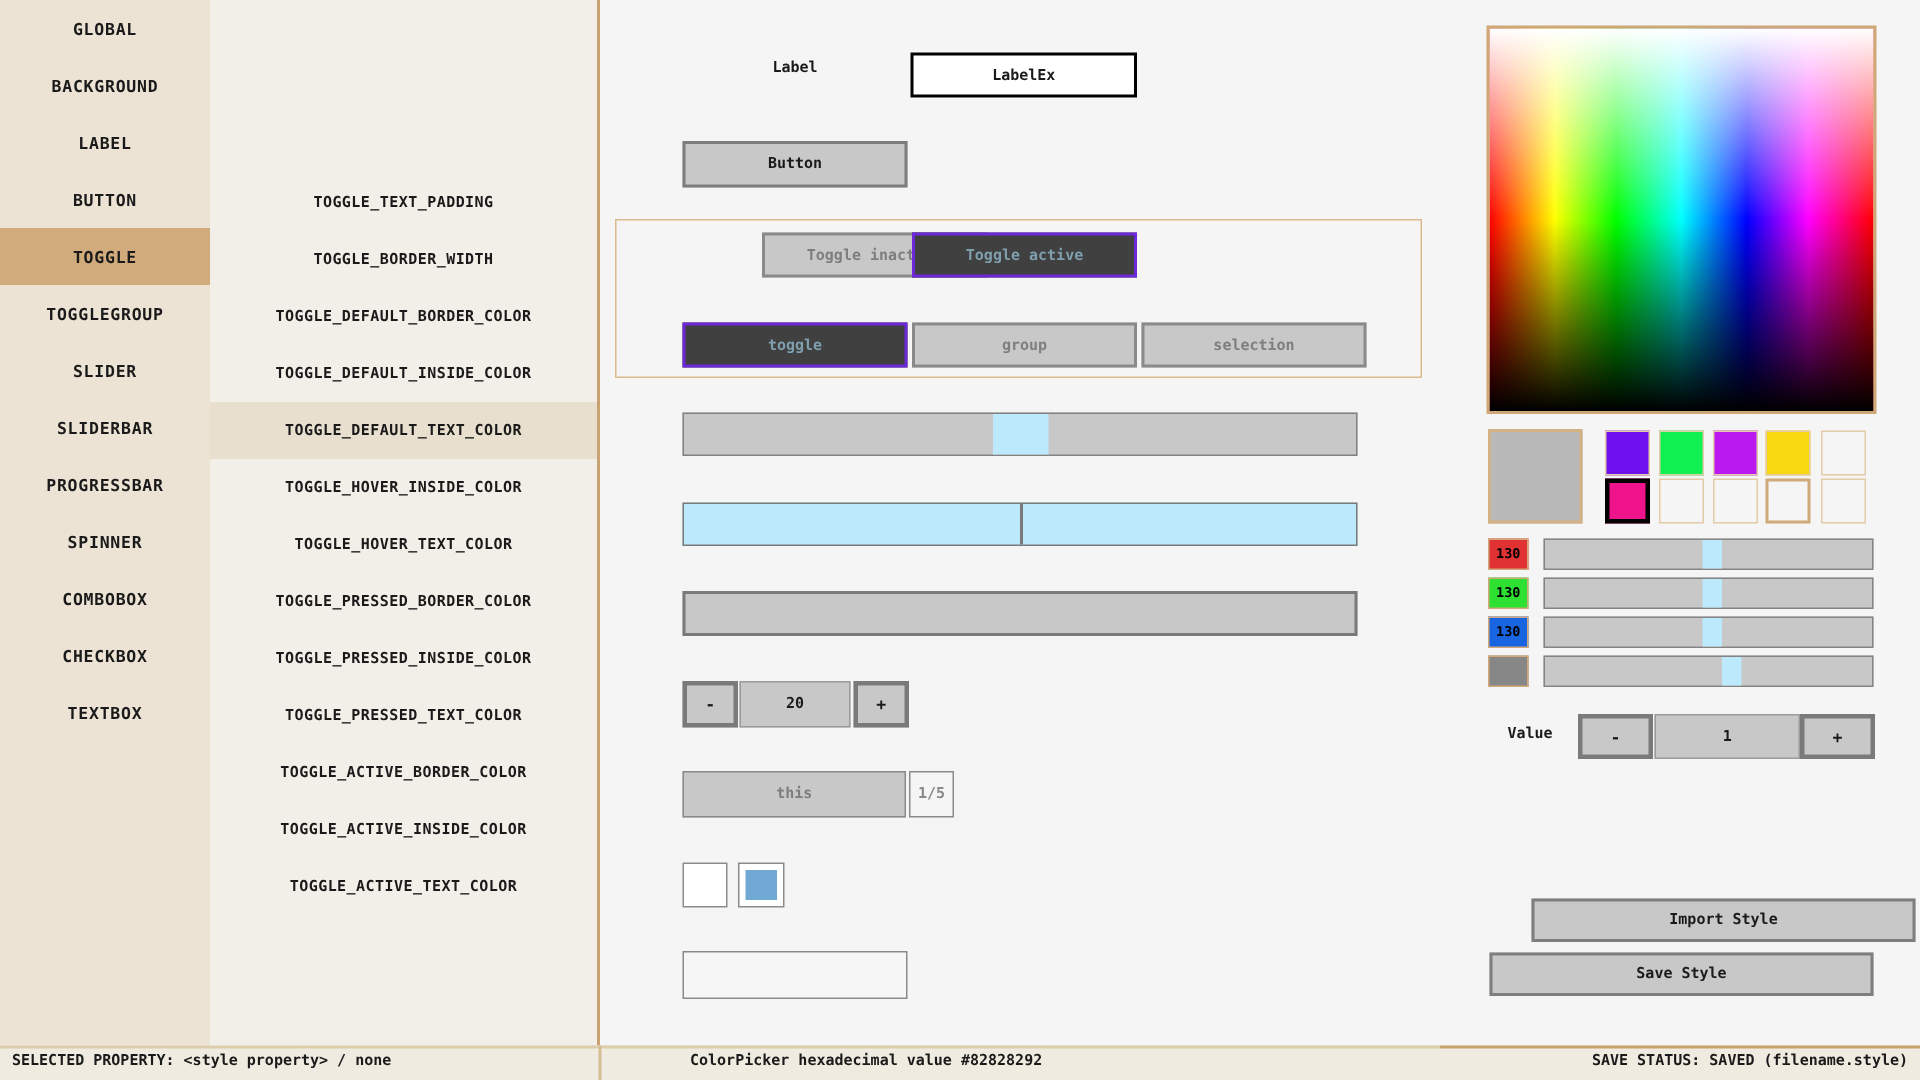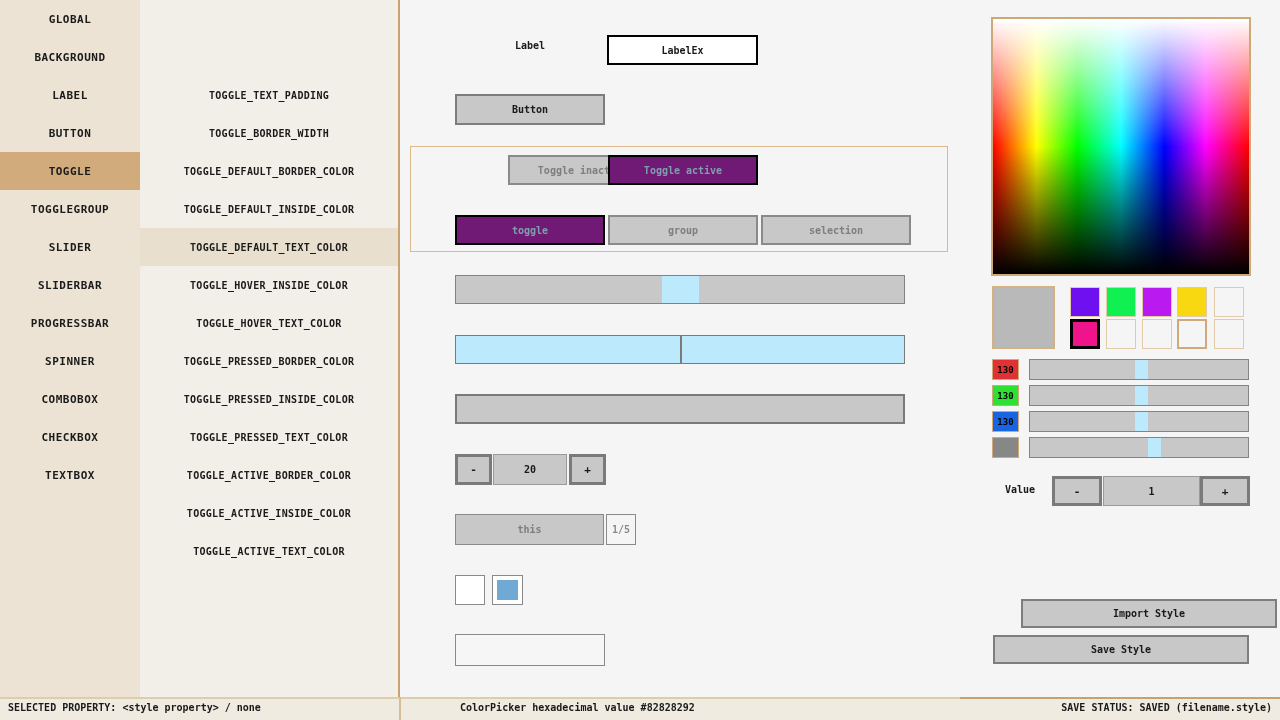--- a/index.html
+++ b/index.html
@@ -21,21 +21,21 @@
   .sidebar-item {
     height:38px; display:flex; align-items:center; justify-content:center;
     font-size:11px; letter-spacing:0.5px; cursor:default;
   }
   .sidebar-item.sel { background:#d2ab7c; }
 
   
   .props {
     position:absolute; left:140px; top:0; width:260px; height:697px;
     background:#f2efe8; border-right:2px solid #c8a272;
-    padding-top:76px;
+    padding-top:116px;
     text-align:center;
   }
   .prop-item {
     height:38px; display:flex; align-items:center; justify-content:center;
     font-size:10px; letter-spacing:0.3px; cursor:default;
   }
   .prop-item.sel { background:#e9dfce; }
 
   
   .main { position:absolute; left:400px; top:0; width:560px; height:697px; background:#f5f5f5; }
@@ -53,21 +53,21 @@
   }
   .preview-button { left:55px; top:94px; width:150px; height:31px; }
 
   .toggle-frame { left:10px; top:146px; width:538px; height:106px; border:1px solid #dcba8c; }
 
   .tg {
     display:flex; align-items:center; justify-content:center;
     font-size:10px; width:150px; height:30px;
   }
   .tg.gray  { background:#c8c8c8; border:2px solid #8a8a8a; color:#7e7e7e; }
-  .tg.blue  { background:#701a75; border:2px solid #000000; color:#7f9fae; }
+  .tg.blue  { background:#404040; border:2px solid #6d28d9; color:#7f9fae; }
   .tg-inactive { left:68px;  top:155px;margin-left:40px; }
   .tg-active   { left:208px; top:155px; }
   .tg-toggle   { left:55px;  top:215px; }
   .tg-group    { left:208px; top:215px; }
   .tg-selection{ left:361px; top:215px; }
 
   .slider {
     left:55px; top:275px; width:450px; height:29px;
     background:#c8c8c8; border:1px solid #828282;
   }

